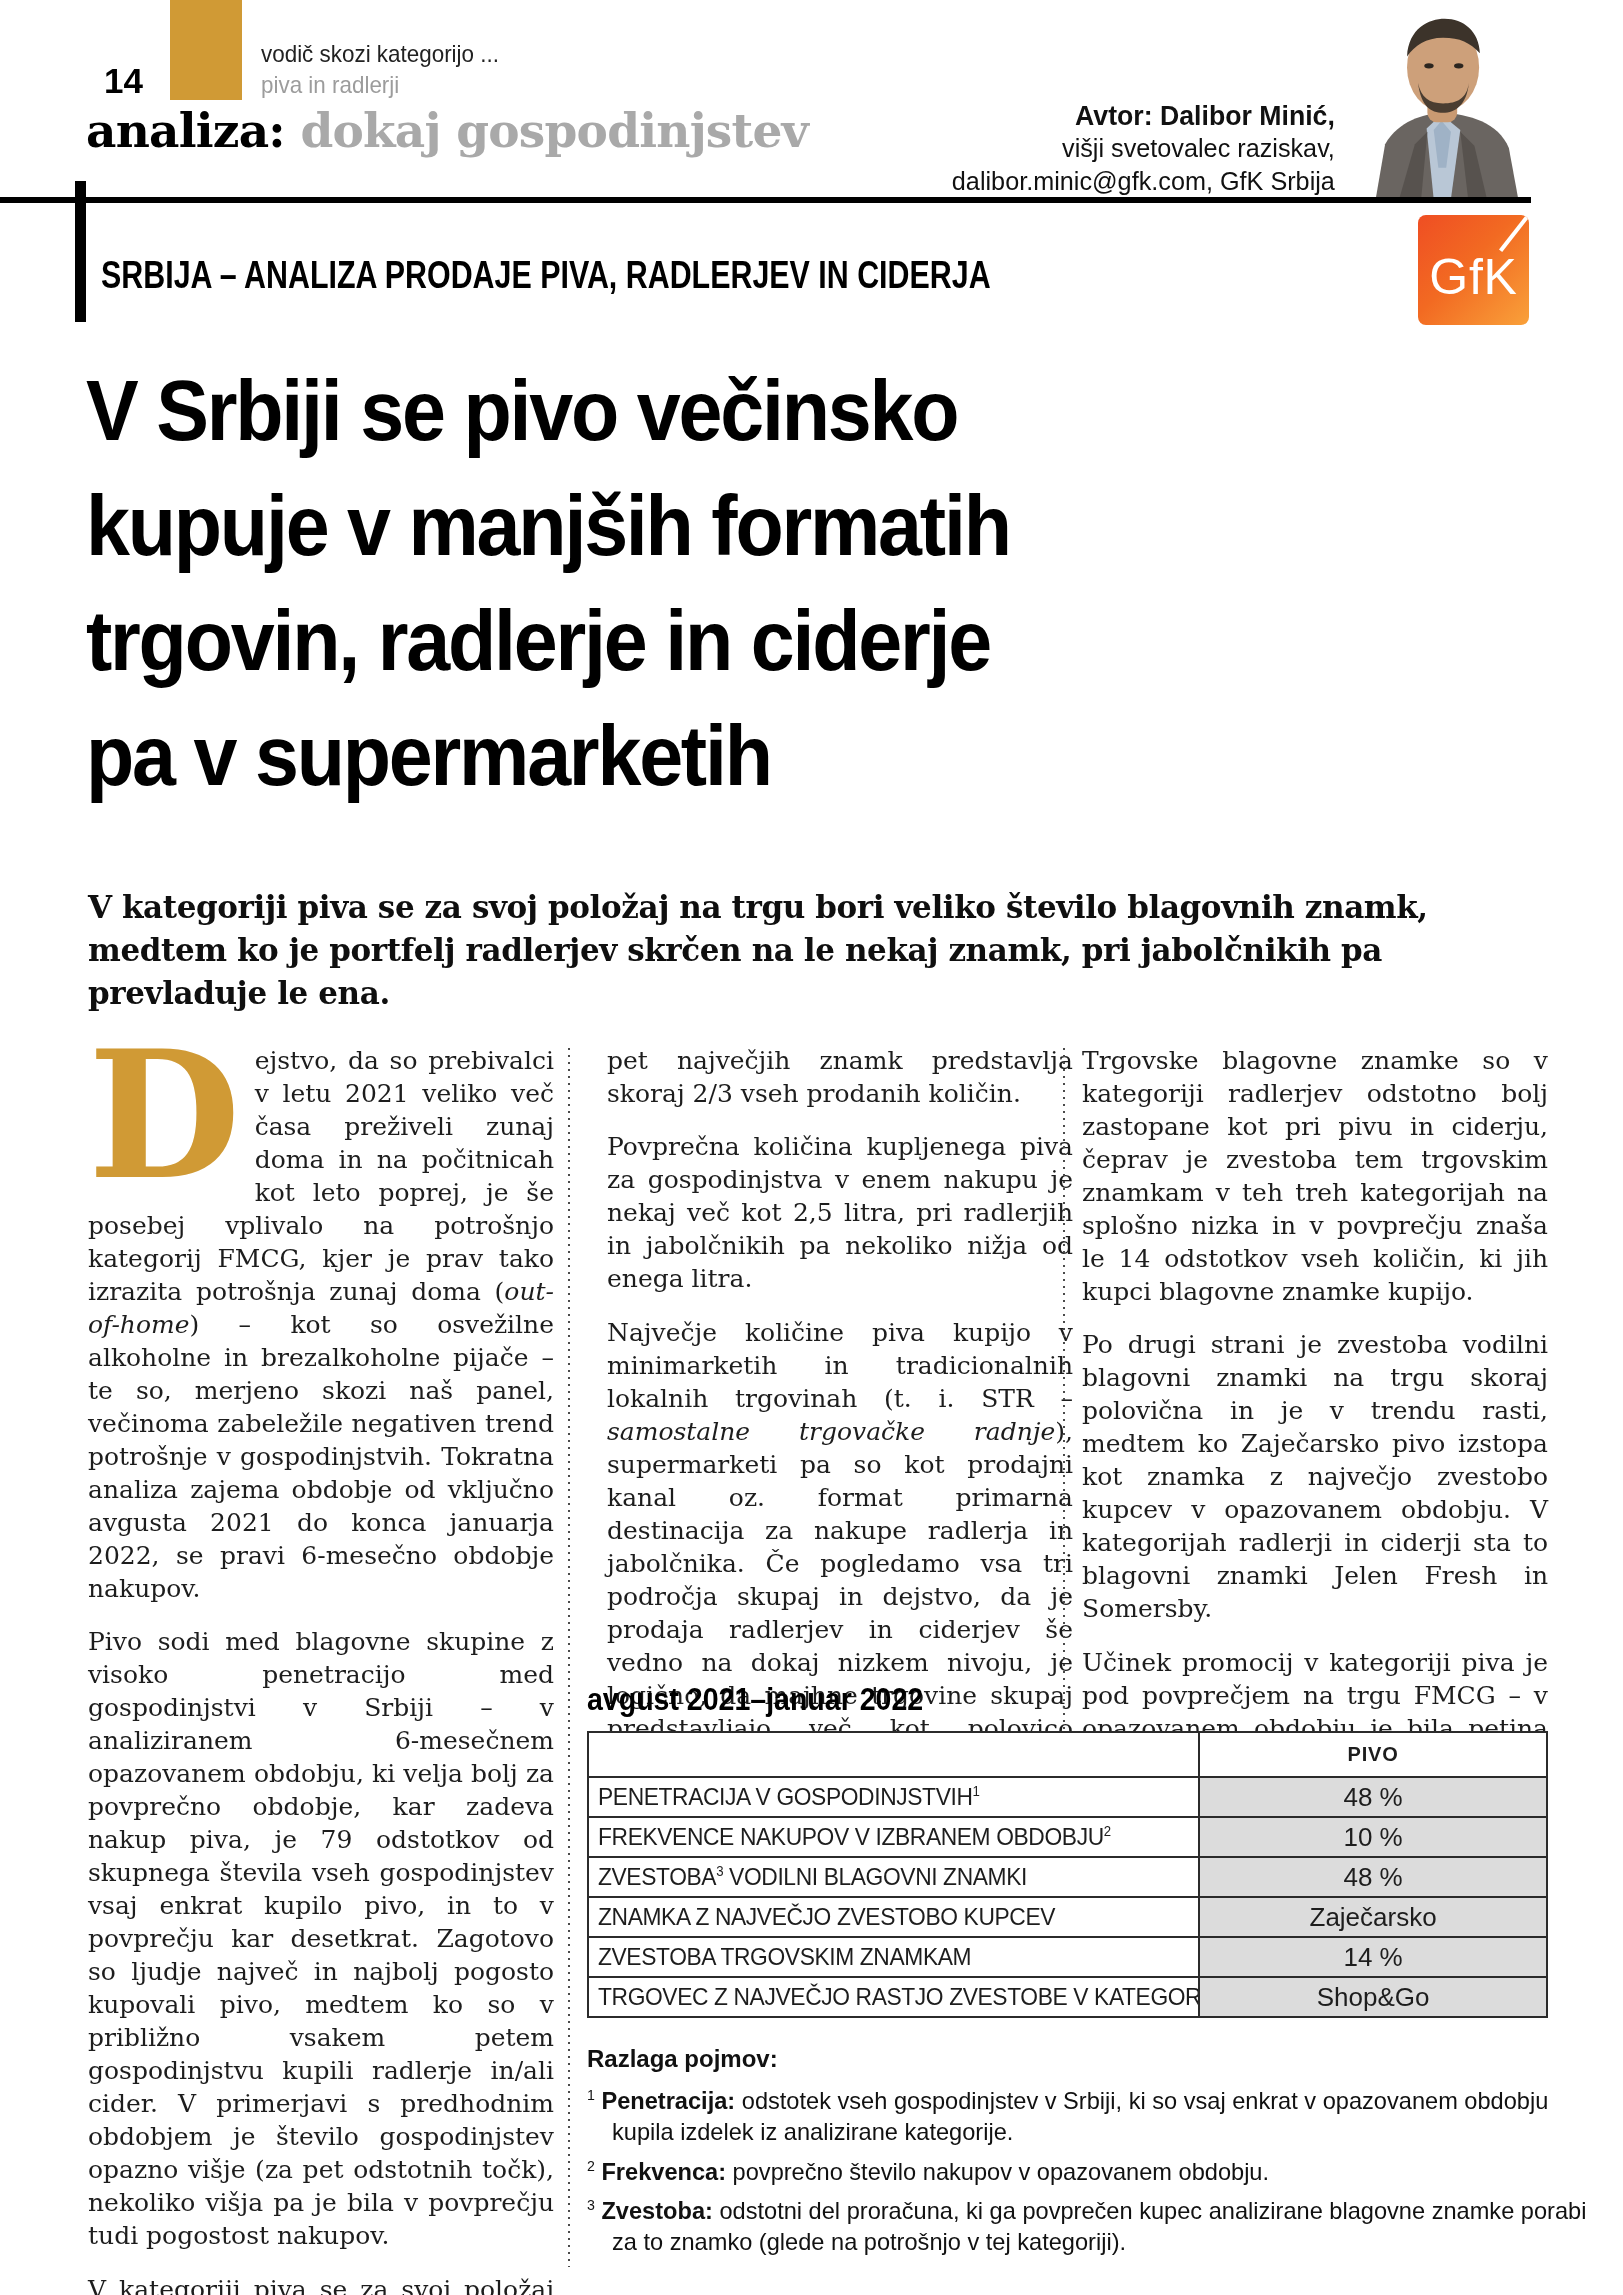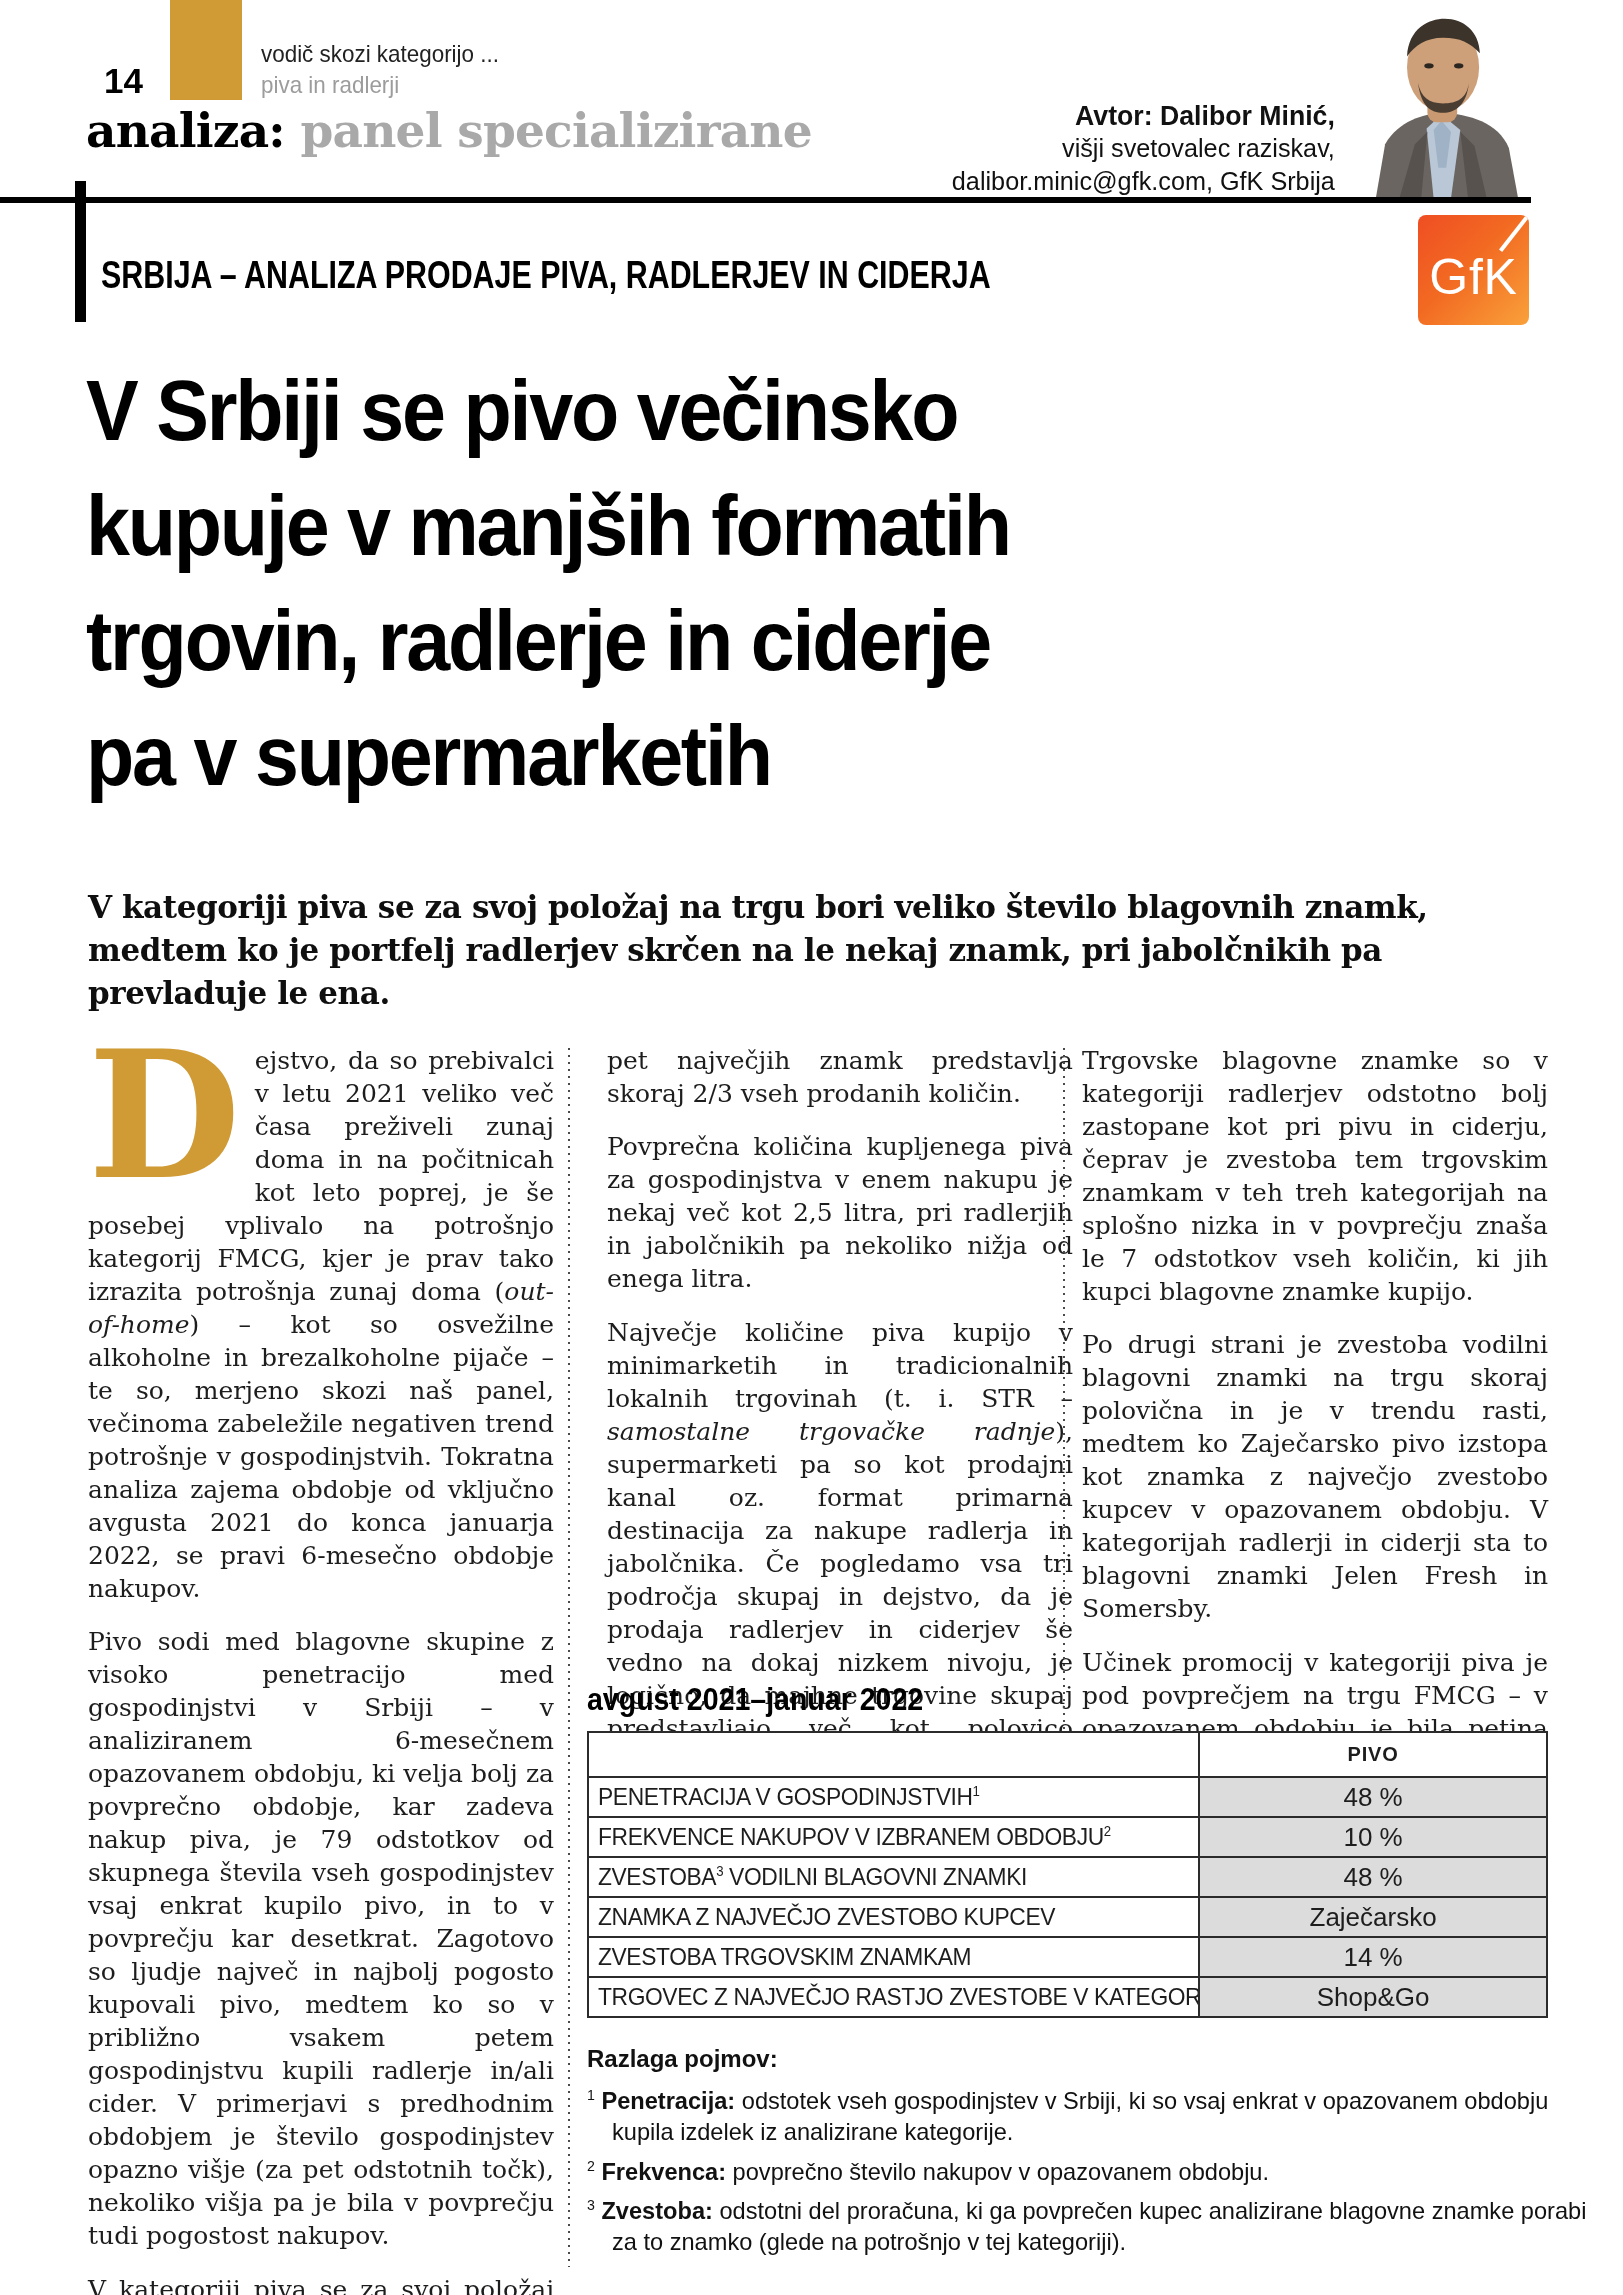--- a/index.html
+++ b/index.html
@@ -73,21 +73,21 @@
 <body>
 
 <div class="page">
 
   <div class="gold-square"></div>
   <div class="page-num">14</div>
   <div class="kicker">
     <div class="k1">vodič skozi kategorijo ...</div>
     <div class="k2">piva in radlerji</div>
   </div>
-  <div class="section-title"><span class="black">analiza:</span><span class="gray"> panel specializirane</span></div>
+  <div class="section-title"><span class="black">analiza:</span><span class="gray"> dokaj gospodinjstev</span></div>
 
   <div class="author">
     <div class="a-name">Avtor: Dalibor Minić,</div>
     <div>višji svetovalec raziskav,</div>
     <div>dalibor.minic@gfk.com, GfK Srbija</div>
   </div>
 
   <div class="photo">
     <svg width="179" height="188" viewBox="0 0 228 240">
       <rect width="228" height="240" fill="#ffffff"></rect>
@@ -136,21 +136,21 @@
       <p><span>V kategoriji piva se za svoj položaj na trgu bori veliko število proizvajalcev in še več blagovnih znamk, medtem ko je portfelj radlerjev skrčen na le nekaj znamk, pri jabolčnikih pa prevladuje le ena. Kljub velikemu številu znamk in proizvajalcev pa je koncentracija na trgu dokaj visoka, saj</span></p>
     </div>
   <div class="sep" id="sep-1"></div>
   <div class="col" id="col-2">
       <p><span>pet največjih znamk predstavlja skoraj 2/3 vseh prodanih količin.</span></p>
       <p><span>Povprečna količina kupljenega piva za gospodinjstva v enem nakupu je nekaj več kot 2,5 litra, pri radlerjih in jabolčnikih pa nekoliko nižja od enega litra.</span></p>
       <p><span>Največje količine piva kupijo v minimarketih in tradicionalnih lokalnih trgovinah (t. i. STR – </span><em>samostalne trgovačke radnje</em><span>), supermarketi pa so kot prodajni kanal oz. format primarna destinacija za nakupe radlerja in jabolčnika. Če pogledamo vsa tri področja skupaj in dejstvo, da je prodaja radlerjev in ciderjev še vedno na dokaj nizkem nivoju, je logično, da majhne trgovine skupaj predstavljajo več kot polovico celotne količinske prodaje. Po količinskem deležu prodaje sledijo supermarketi, hipermarketi in specializirane (diskontne) prodajalne pijač.</span></p>
     </div>
   <div class="sep" id="sep-2"></div>
   <div class="col" id="col-3">
-      <p><span>Trgovske blagovne znamke so v kategoriji radlerjev odstotno bolj zastopane kot pri pivu in ciderju, čeprav je zvestoba tem trgovskim znamkam v teh treh kategorijah na splošno nizka in v povprečju znaša le 7 odstotkov vseh količin, ki jih kupci blagovne znamke kupijo.</span></p>
+      <p><span>Trgovske blagovne znamke so v kategoriji radlerjev odstotno bolj zastopane kot pri pivu in ciderju, čeprav je zvestoba tem trgovskim znamkam v teh treh kategorijah na splošno nizka in v povprečju znaša le 14 odstotkov vseh količin, ki jih kupci blagovne znamke kupijo.</span></p>
       <p><span>Po drugi strani je zvestoba vodilni blagovni znamki na trgu skoraj polovična in je v trendu rasti, medtem ko Zaječarsko pivo izstopa kot znamka z največjo zvestobo kupcev v opazovanem obdobju. V kategorijah radlerji in ciderji sta to blagovni znamki Jelen Fresh in Somersby.</span></p>
       <p><span>Učinek promocij v kategoriji piva je pod povprečjem na trgu FMCG – v opazovanem obdobju je bila petina vseh količin prodanih v eni izmed oblik akcijske prodaje.</span><span class="endmark"></span></p>
     </div>
 
   <div class="table-title">avgust 2021–januar 2022</div>
   <table class="datatable">
     <tbody>
       <tr class="hdr">
         <td class="lbl"></td>
         <td class="val">PIVO</td>

